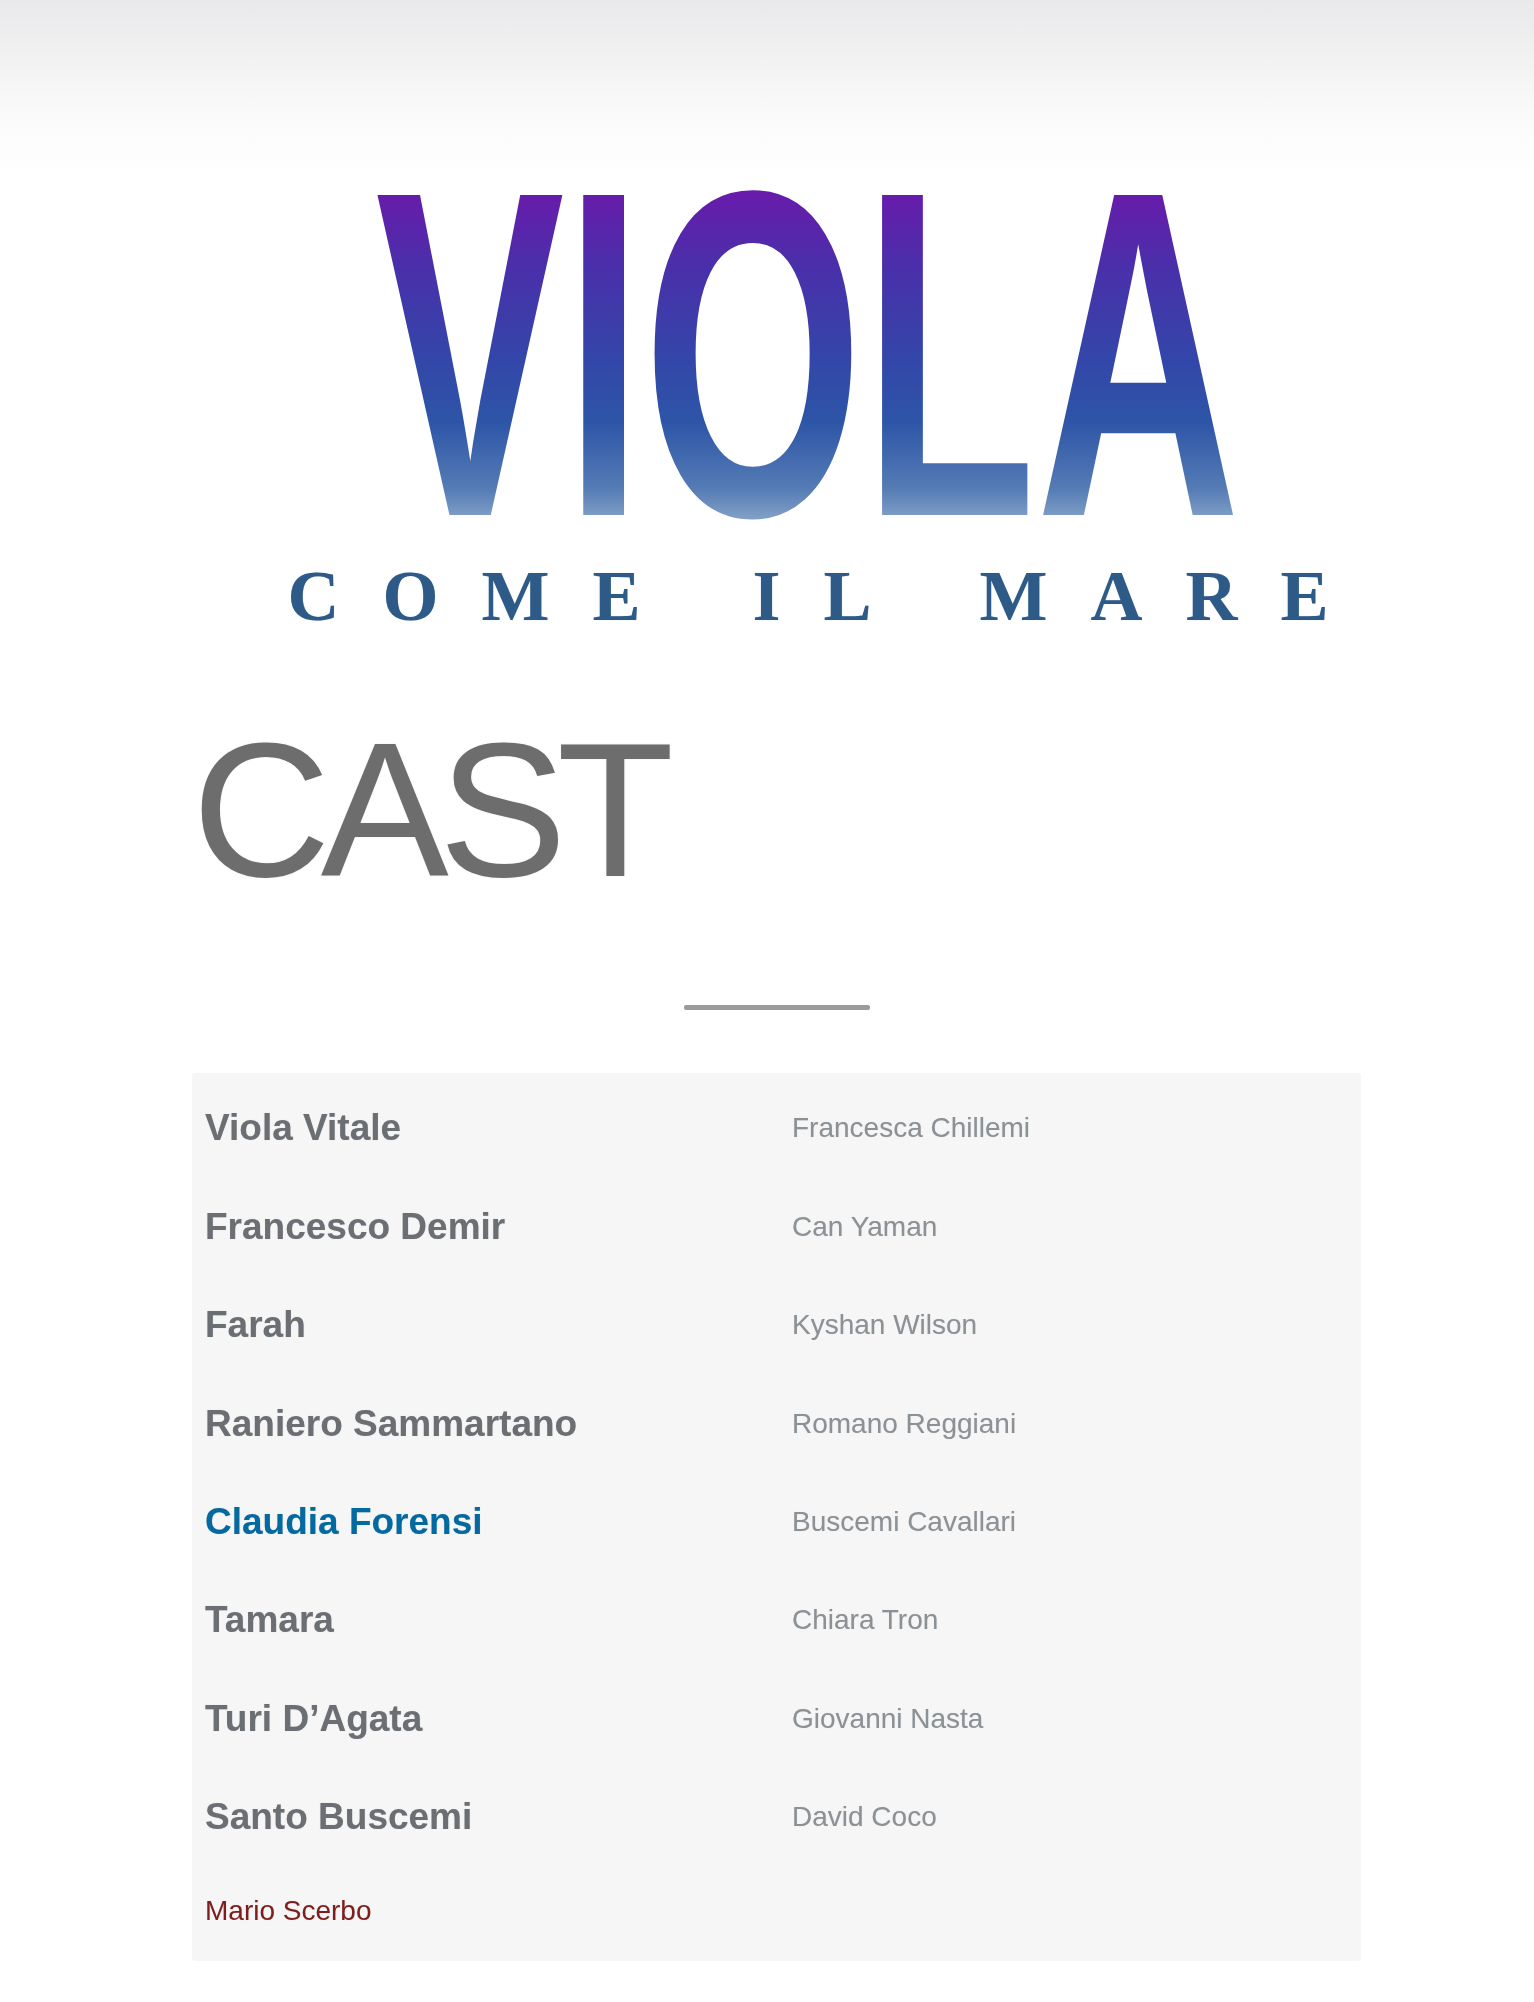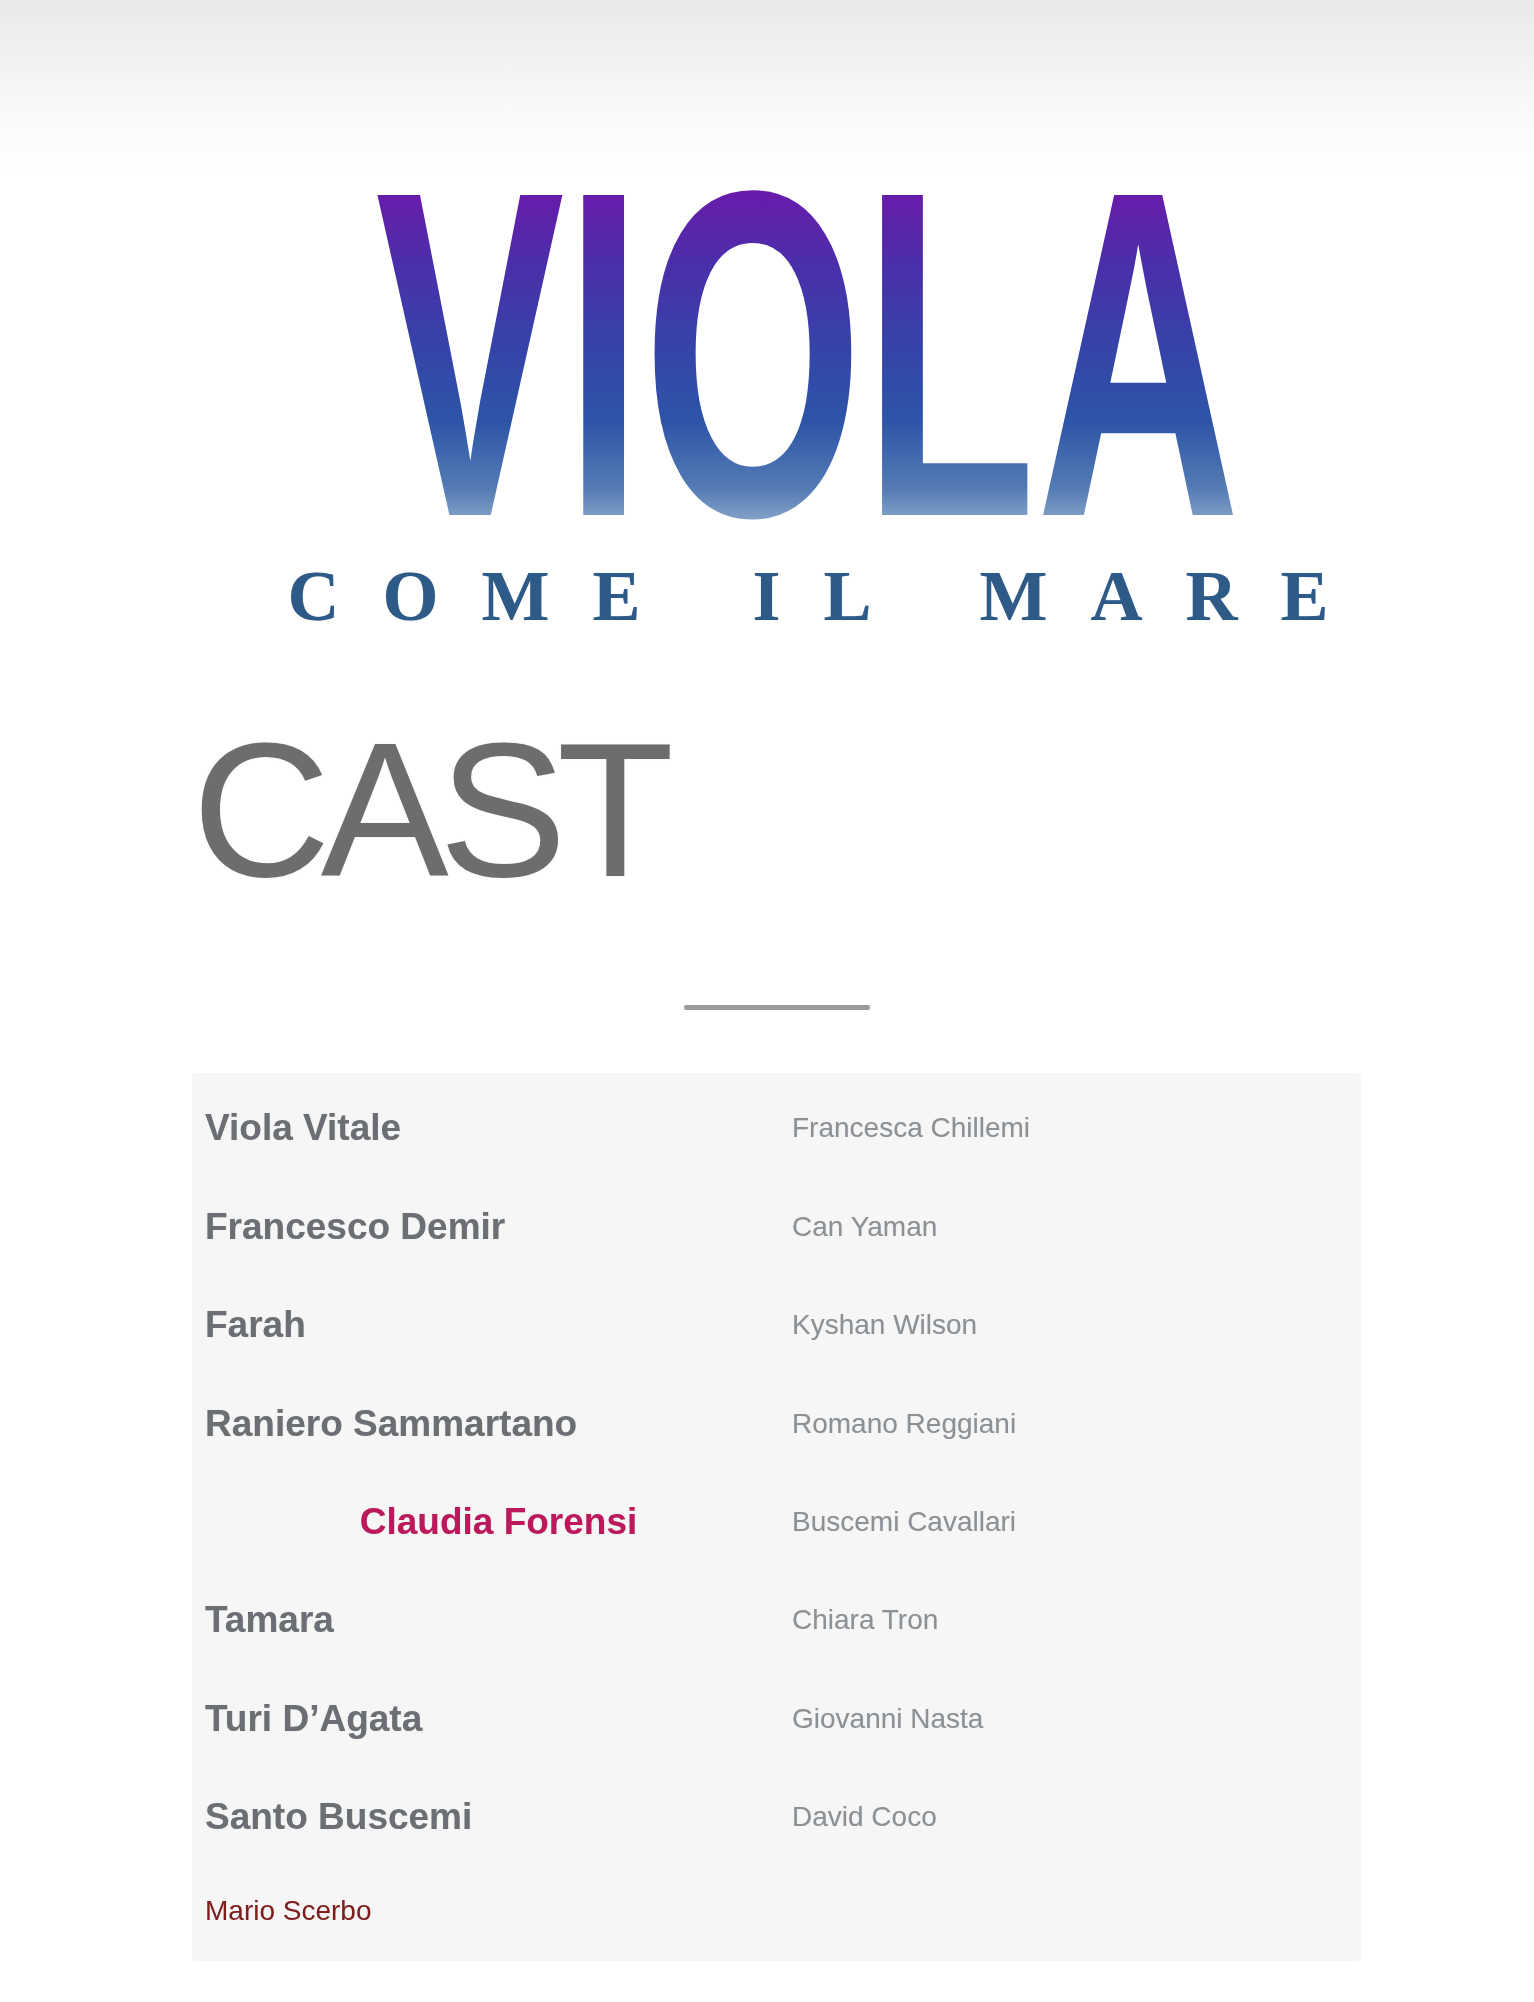--- a/index.html
+++ b/index.html
@@ -111,21 +111,21 @@
     <div class="cast-character" style="color: rgb(107, 111, 115);">Farah</div>
     <div class="cast-actor" style="color: rgb(140, 145, 150);">Kyshan Wilson</div>
   </div>
 
   <div class="cast-row">
     <div class="cast-character" style="color: rgb(107, 111, 115);">Raniero Sammartano</div>
     <div class="cast-actor" style="color: rgb(140, 145, 150);">Romano Reggiani</div>
   </div>
 
   <div class="cast-row">
-    <div class="cast-character" style="color: #be185d; text-align: center;">Claudia Forensi</div>
+    <div class="cast-character" style="color: #0369a1;">Claudia Forensi</div>
     <div class="cast-actor" style="color: rgb(140, 145, 150);">Buscemi Cavallari</div>
   </div>
 
   <div class="cast-row">
     <div class="cast-character" style="color: rgb(107, 111, 115);">Tamara</div>
     <div class="cast-actor" style="color: rgb(140, 145, 150);">Chiara Tron</div>
   </div>
 
   <div class="cast-row">
     <div class="cast-character" style="color: rgb(107, 111, 115);">Turi D’Agata</div>

